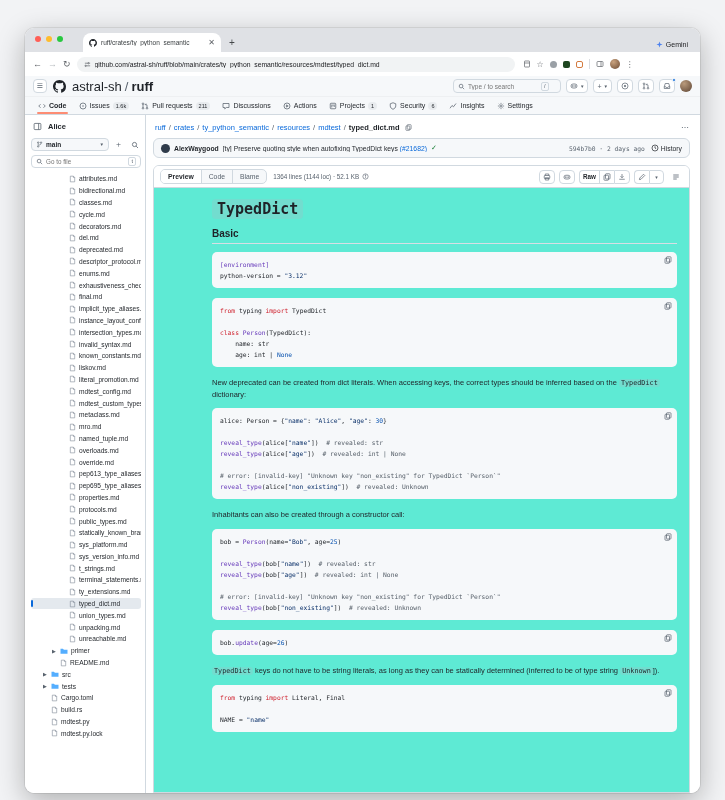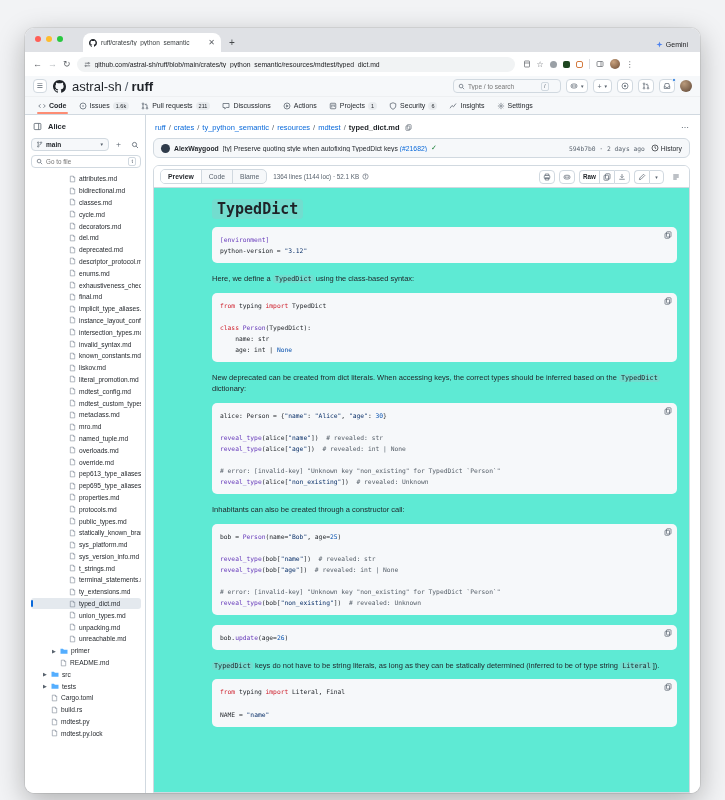--- a/index.html
+++ b/index.html
@@ -1082,33 +1082,33 @@
                     <path d="M2.5 4h11M2.5 8h11M2.5 12h7"></path>
                   </g>
                 </svg>
             </span>
           </div>
         </div>
 
         <div class="mdbody">
           <h1 class="md-h1"><span class="h1-code">TypedDict</span></h1>
           <div id="md-blocks">
+              <h2 class="md-h2">Basic</h2>
               <div class="codeblock">
                 <div class="cl"><span class="tok-f">[environment]</span></div>
                 <div class="cl"><span class="tok-pl">python-version = </span><span class="tok-s">"3.12"</span></div>
                 <span class="copy-btn">
                   <svg width="8" height="8" viewBox="0 0 16 16">
                     <g fill="none" stroke="#59636e" stroke-width="1.4">
                       <rect x="5" y="1.5" width="9" height="10.5" rx="1.5"></rect>
                       <rect x="2" y="4.5" width="9" height="10" rx="1.5"></rect>
                     </g>
                   </svg>
                 </span>
               </div>
-              <p class="md-p"><span>Here, we define a </span><code class="icode">TypedDict</code><span> using the class-based syntax:</span></p>
               <div class="codeblock">
                 <div class="cl"><span class="tok-k">from</span><span class="tok-pl"> typing </span><span class="tok-k">import</span><span class="tok-pl"> TypedDict</span></div>
                 <div class="cl">&nbsp;</div>
                 <div class="cl"><span class="tok-k">class</span><span class="tok-pl"> </span><span class="tok-f">Person</span><span class="tok-pl">(TypedDict):</span></div>
                 <div class="cl"><span class="tok-pl">    name: str</span></div>
                 <div class="cl"><span class="tok-pl">    age: int | </span><span class="tok-n">None</span></div>
                 <span class="copy-btn">
                   <svg width="8" height="8" viewBox="0 0 16 16">
                     <g fill="none" stroke="#59636e" stroke-width="1.4">
                       <rect x="5" y="1.5" width="9" height="10.5" rx="1.5"></rect>
@@ -1157,21 +1157,21 @@
                 <div class="cl"><span class="tok-pl">bob.</span><span class="tok-f">update</span><span class="tok-pl">(age=</span><span class="tok-n">26</span><span class="tok-pl">)</span></div>
                 <span class="copy-btn">
                   <svg width="8" height="8" viewBox="0 0 16 16">
                     <g fill="none" stroke="#59636e" stroke-width="1.4">
                       <rect x="5" y="1.5" width="9" height="10.5" rx="1.5"></rect>
                       <rect x="2" y="4.5" width="9" height="10" rx="1.5"></rect>
                     </g>
                   </svg>
                 </span>
               </div>
-              <p class="md-p"><code class="icode">TypedDict</code><span> keys do not have to be string literals, as long as they can be statically determined (inferred to be of type string </span><code class="icode">Literal</code><span>]).</span></p>
+              <p class="md-p"><code class="icode">TypedDict</code><span> keys do not have to be string literals, as long as they can be statically determined (inferred to be of type string </span><code class="icode">Unknown</code><span>]).</span></p>
               <div class="codeblock">
                 <div class="cl"><span class="tok-k">from</span><span class="tok-pl"> typing </span><span class="tok-k">import</span><span class="tok-pl"> Literal, Final</span></div>
                 <div class="cl">&nbsp;</div>
                 <div class="cl"><span class="tok-pl">NAME = </span><span class="tok-s">"name"</span></div>
                 <span class="copy-btn">
                   <svg width="8" height="8" viewBox="0 0 16 16">
                     <g fill="none" stroke="#59636e" stroke-width="1.4">
                       <rect x="5" y="1.5" width="9" height="10.5" rx="1.5"></rect>
                       <rect x="2" y="4.5" width="9" height="10" rx="1.5"></rect>
                     </g>

